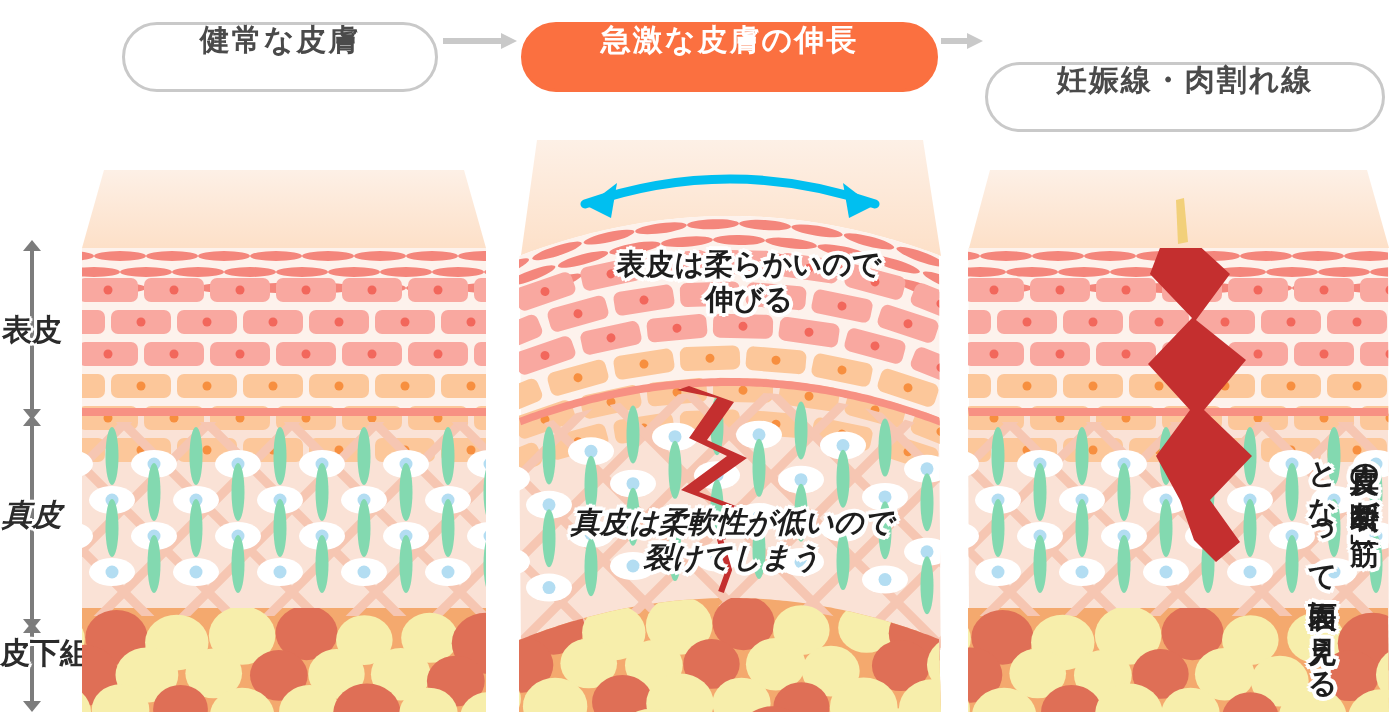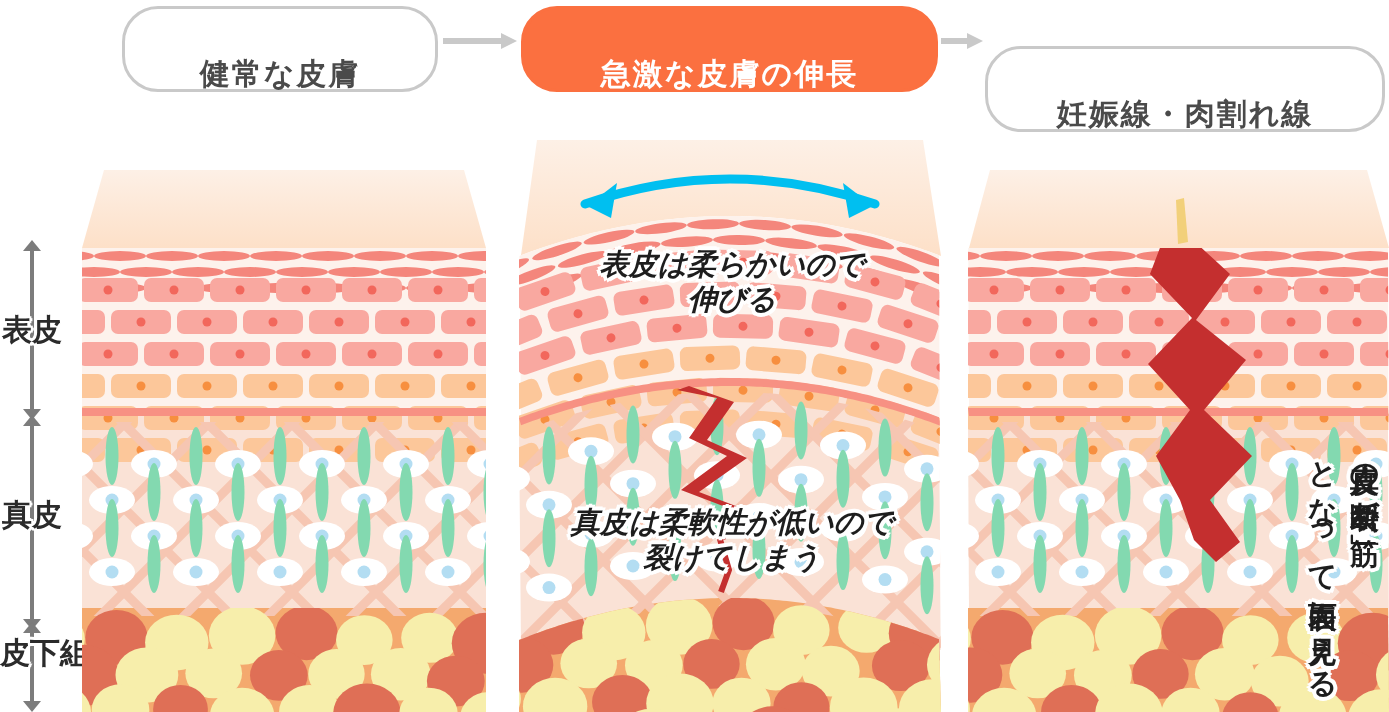--- a/index.html
+++ b/index.html
@@ -4,22 +4,22 @@
 <style>
   html,body{margin:0;padding:0;background:#ffffff;}
   body{
     width:1389px;height:712px;position:relative;overflow:hidden;
     font-family:"Liberation Sans","DejaVu Sans",sans-serif;
   }
 
   
   #flow{position:absolute;left:0;top:0;width:1389px;height:96px;}
   .pill{
-    position:absolute;top:6px;height:86px;border-radius:36px;
-    display:flex;align-items:flex-end;justify-content:center;
+    position:absolute;top:22px;height:70px;border-radius:36px;
+    display:flex;align-items:flex-start;justify-content:center;
     box-sizing:border-box;white-space:nowrap;
   }
   .pill-label{font-size:30px;font-weight:bold;letter-spacing:2px;line-height:1;}
   .pill.outline{border:3px solid #c9c9c9;background:#ffffff;}
   .pill.outline .pill-label{color:#4a4a4a;}
   .pill.filled{background:#fb7040;border:3px solid #fb7040;font-family:Liberation Serif, serif;}
   .pill.filled .pill-label{color:#ffffff;}
   #pill-0{left:122px;width:316px;}
   #pill-1{left:521px;width:417px;}
   #pill-2{left:985px;width:400px;margin-top:40px;}
@@ -51,21 +51,21 @@
     position:absolute;left:0;font-size:30px;font-weight:bold;color:#2b2b2b;
     white-space:nowrap;line-height:1;
     text-shadow:
       2px 0 #fff,-2px 0 #fff,0 2px #fff,0 -2px #fff,
       2px 2px #fff,-2px 2px #fff,2px -2px #fff,-2px -2px #fff,
       3px 0 #fff,-3px 0 #fff,0 3px #fff,0 -3px #fff;
   }
   #axis-arrow-epidermis{top:80px;height:160px;}
   #axis-label-epidermis{top:145px;left:2px;}
   #axis-arrow-dermis{top:255px;height:195px;}
-  #axis-label-dermis{top:330px;left:2px;}
+  #axis-label-dermis{top:330px;left:2px;font-style:italic;}
   #axis-arrow-subcut{top:462px;height:70px;}
   #axis-label-subcut{top:468px;left:0px;}
 
   
   .panel{position:absolute;overflow:hidden;}
   #panel-0{left:82px;top:170px;width:404px;height:542px;}
   #panel-1{left:519px;top:140px;width:422px;height:572px;}
   #panel-2{left:968px;top:170px;width:421px;height:542px;}
 
   .block{position:absolute;left:0;top:0;width:100%;height:100%;}
@@ -73,21 +73,21 @@
   
   .caption{
     position:absolute;font-size:29px;font-weight:bold;color:#1d1d1d;
     line-height:1.22;text-align:center;white-space:pre-line;
     text-shadow:
       3px 0 #fff,-3px 0 #fff,0 3px #fff,0 -3px #fff,
       2px 2px #fff,-2px 2px #fff,2px -2px #fff,-2px -2px #fff,
       4px 0 #fff,-4px 0 #fff,0 4px #fff,0 -4px #fff,
       3px 3px #fff,-3px 3px #fff,3px -3px #fff,-3px -3px #fff;
   }
-  #caption-epidermis{left:536px;top:247px;width:392px;font-style:italic;}
+  #caption-epidermis{left:553px;top:247px;width:392px;}
   #caption-dermis{left:520px;top:505px;width:424px;font-style:italic;}
 
   .vcaption{
     position:absolute;writing-mode:vertical-rl;text-orientation:upright;
     font-size:29px;font-weight:bold;color:#1d1d1d;letter-spacing:1px;
     line-height:1;white-space:nowrap;
     text-shadow:
       3px 0 #fff,-3px 0 #fff,0 3px #fff,0 -3px #fff,
       2px 2px #fff,-2px 2px #fff,2px -2px #fff,-2px -2px #fff,
       4px 0 #fff,-4px 0 #fff,0 4px #fff,0 -4px #fff,

